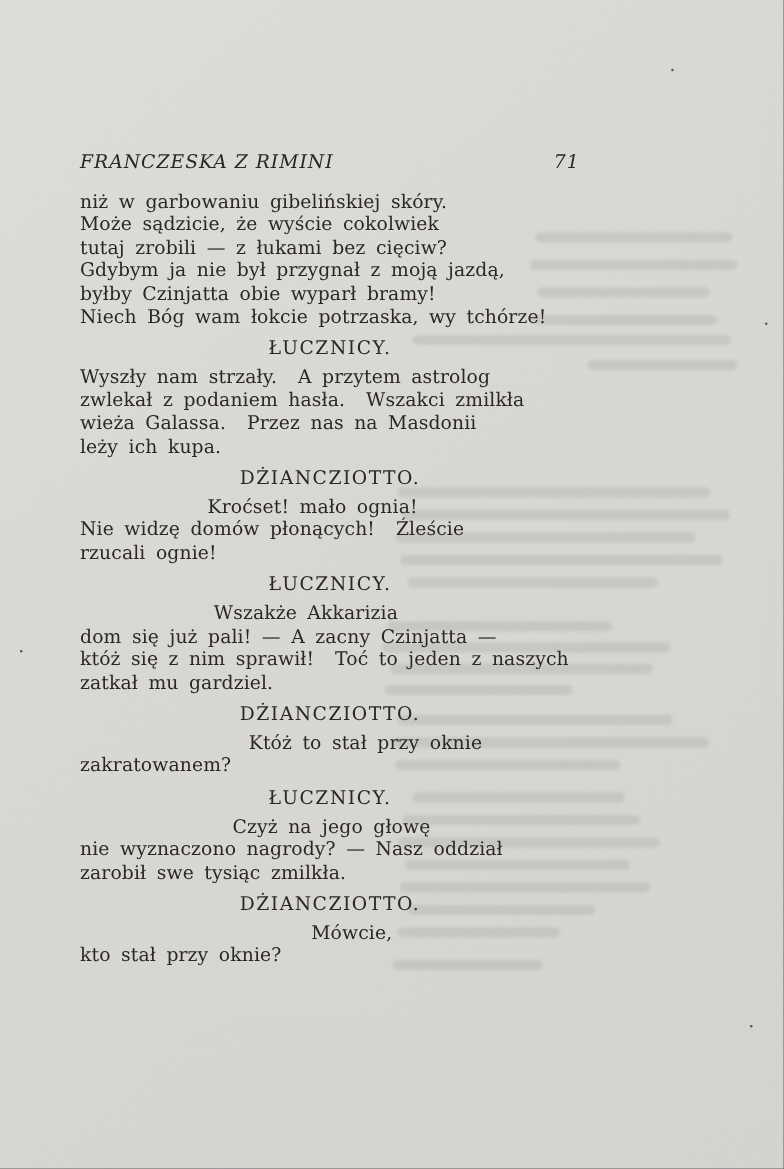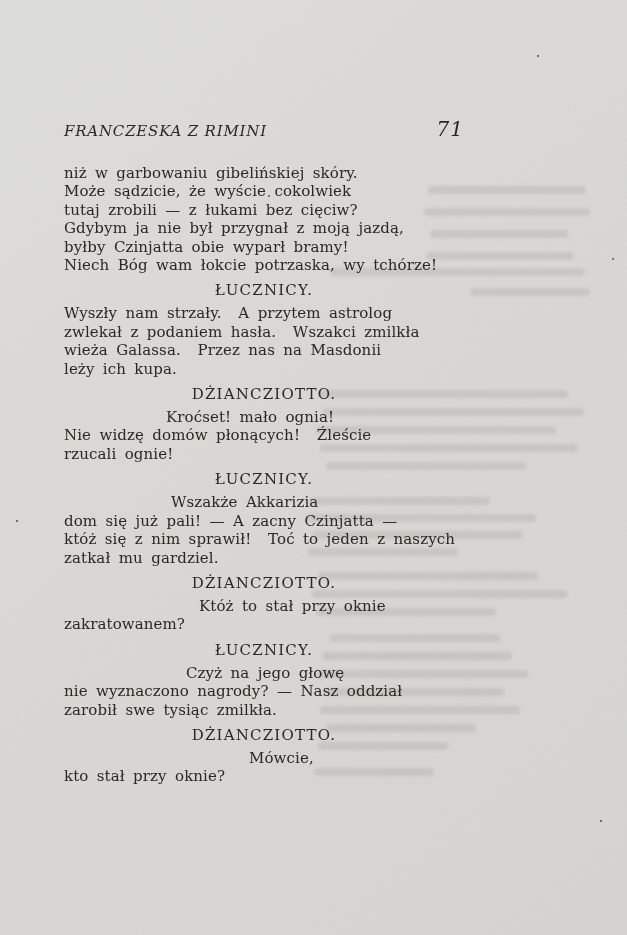--- a/index.html
+++ b/index.html
@@ -18,22 +18,22 @@
     background:rgba(125,124,117,.17);
     filter:blur(1.4px);
   }
   .speck{position:absolute;border-radius:50%;background:rgba(60,58,52,.8);}
   .content{position:absolute;left:64px;top:120px;width:400px;}
   .running-header{
     display:flex;justify-content:space-between;align-items:baseline;
     font-style:italic;font-size:15px;letter-spacing:.8px;
     line-height:18px;white-space:nowrap;
   }
-  .running-header .pageno{font-size:20px;letter-spacing:1px;}
-  .dialogue{margin-top:24px;font-size:15px;}
+  .running-header .pageno{font-size:15px;letter-spacing:1px;}
+  .dialogue{margin-top:14px;font-size:15px;}
   .vline{
     line-height:18.4px;white-space:pre-wrap;word-spacing:3.5px;
     letter-spacing:.1px;
   }
   .speaker{
     margin:9px 0 7px 0;text-align:center;
     font-size:15px;line-height:14px;letter-spacing:1.2px;word-spacing:2px;
   }
 </style>
 </head>

